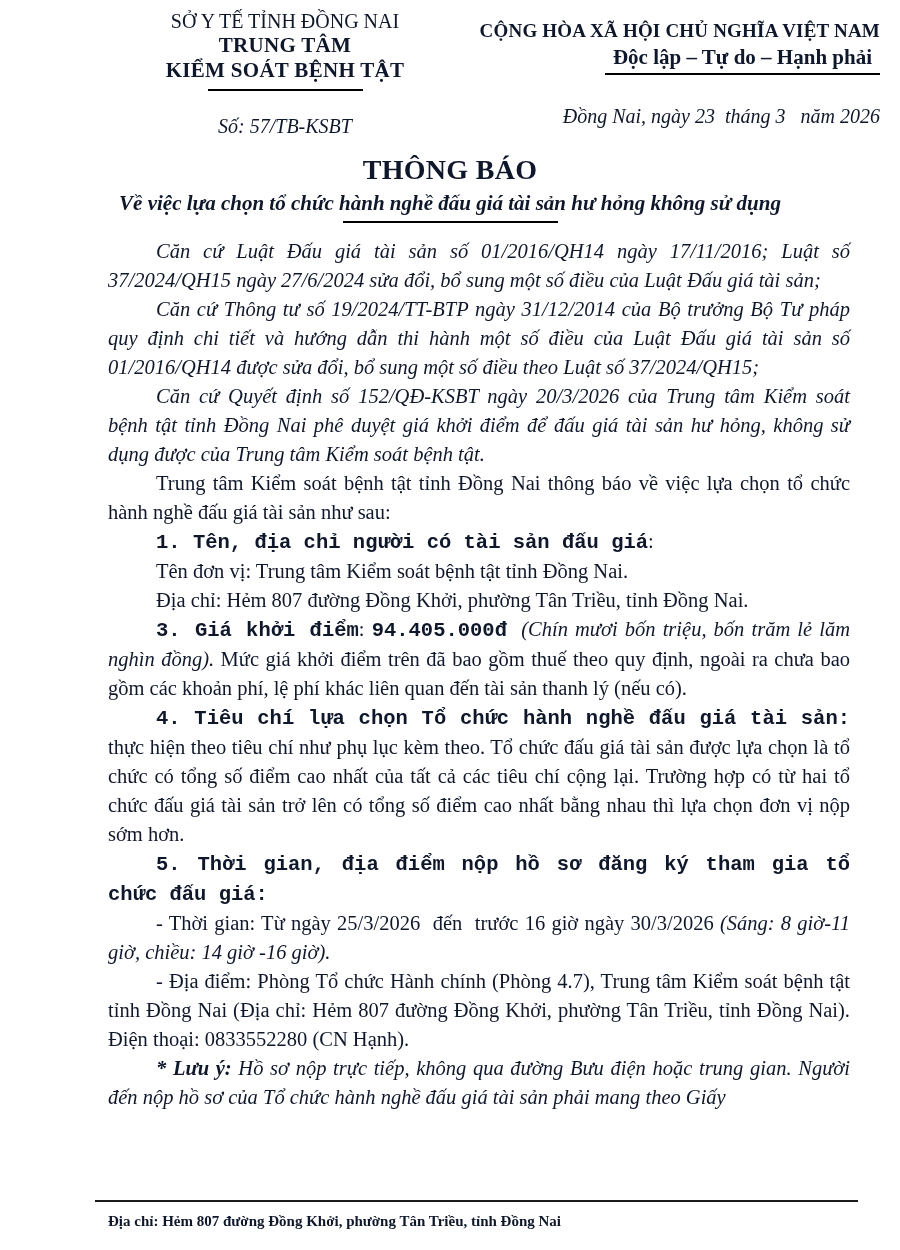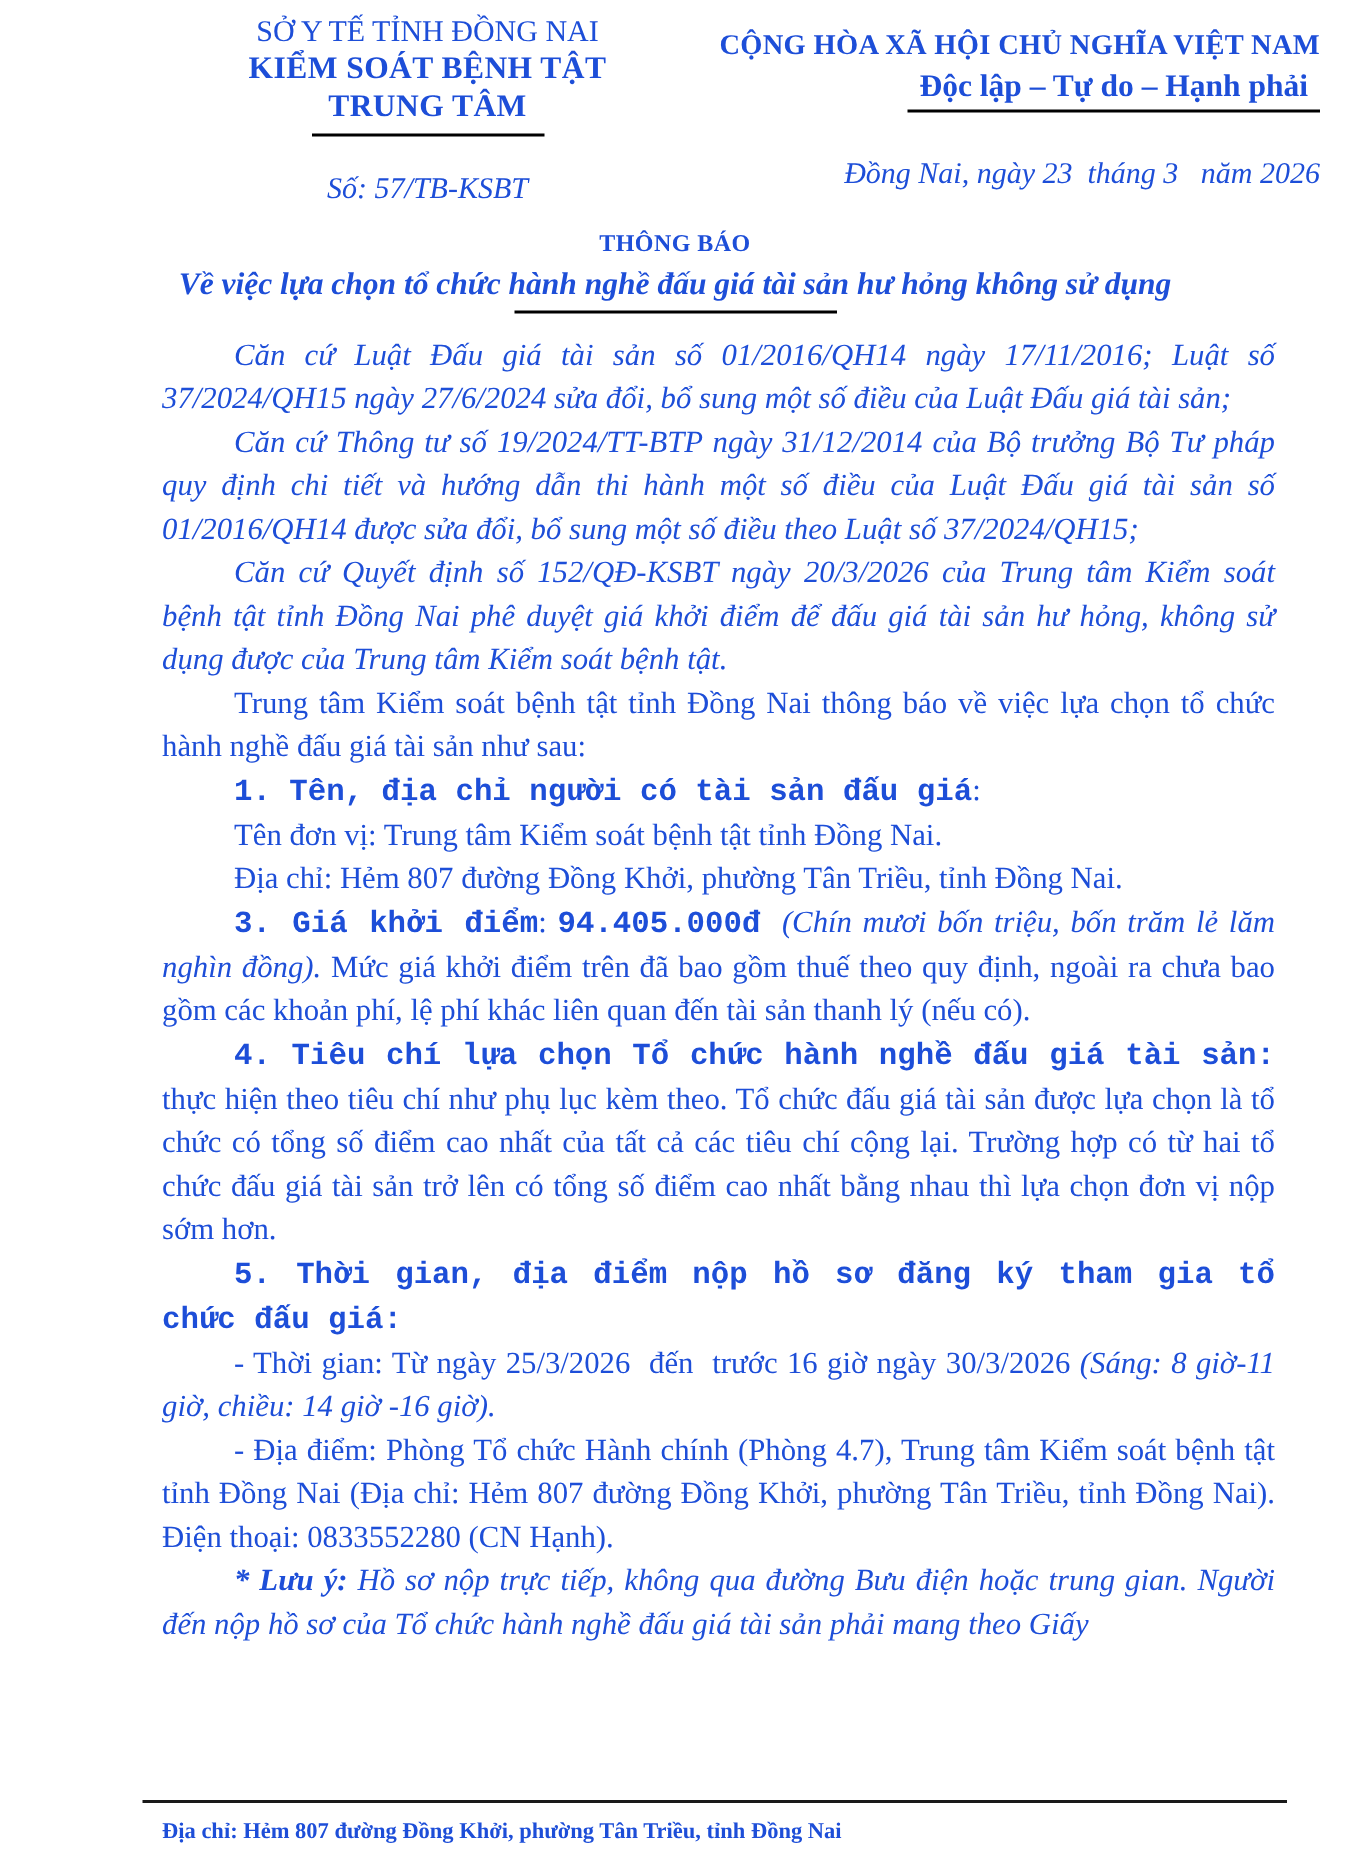--- a/index.html
+++ b/index.html
@@ -1,36 +1,36 @@
 <!DOCTYPE html>
 <html lang="vi"><head>
 <meta charset="utf-8">
 <style>
   html,body{margin:0;padding:0;background:#ffffff;}
   .page{
     position:relative;
     width:900px;height:1250px;
-    background:#ffffff;color:#1d4ed8;
+    background:#ffffff;color:#0f172a;
     font-family:"Liberation Serif","DejaVu Serif",serif;
     overflow:hidden;
   }
   
   .header{display:flex;padding-top:10px;}
   .header-left{width:350px;margin-left:110px;text-align:center;}
   .header-right{flex:1;text-align:right;margin-right:20px;margin-top:10px;}
   .org-parent{font-size:20px;}
   .org-name{font-size:21px;font-weight:bold;line-height:25px;letter-spacing:.3px;}
   .org-underline{width:155px;border-bottom:2px solid #000;margin:6px auto 0;}
   .doc-number{font-size:20px;margin-top:24px;font-style:italic;}
   .republic{font-size:19px;font-weight:bold;letter-spacing:.2px;}
   .motto{display:inline-block;font-size:21px;font-weight:bold;padding:1px 8px 3px;border-bottom:2px solid #000;margin-top:2px;}
   .dateline{font-size:20px;font-style:italic;margin-top:30px;}
   
   .title-block{text-align:center;margin-top:16px;}
-  .doc-title{font-size:16px;font-weight:bold;letter-spacing:.3px;}
+  .doc-title{font-size:28px;font-weight:bold;letter-spacing:.3px;}
   .doc-subtitle{font-size:21px;font-weight:bold;font-style:italic;margin-top:5px;}
   .subtitle-underline{width:215px;border-bottom:2px solid #000;margin:5px auto 0;}
   
   .body{margin:14px 50px 0 108px;font-size:20.5px;line-height:29px;text-align:justify;}
   .para{margin:0;text-indent:48px;}
   .run-n{font-style:normal;font-weight:normal;}
   .run-b{font-weight:bold;font-family:Liberation Mono, monospace;}
   .run-i{font-style:italic;}
   .run-bi{font-weight:bold;font-style:italic;}
   
@@ -42,22 +42,22 @@
   .footer-line{font-size:15px;font-weight:bold;line-height:22px;}
 </style>
 </head>
 <body>
 
 <div class="page">
 
   <div class="header">
     <div class="header-left">
       <div class="org-parent">SỞ Y TẾ TỈNH ĐỒNG NAI</div>
+      <div class="org-name">TRUNG TÂM</div>
       <div class="org-name">KIỂM SOÁT BỆNH TẬT</div>
-      <div class="org-name">TRUNG TÂM</div>
       <div class="org-underline"></div>
       <div class="doc-number">Số: 57/TB-KSBT</div>
     </div>
     <div class="header-right">
       <div class="republic">CỘNG HÒA XÃ HỘI CHỦ NGHĨA VIỆT NAM</div>
       <div><span class="motto">Độc lập – Tự do – Hạnh phải</span></div>
       <div class="dateline">Đồng Nai, ngày&nbsp;23&nbsp;&nbsp;tháng&nbsp;3&nbsp;&nbsp;&nbsp;năm&nbsp;2026</div>
     </div>
   </div>
 

